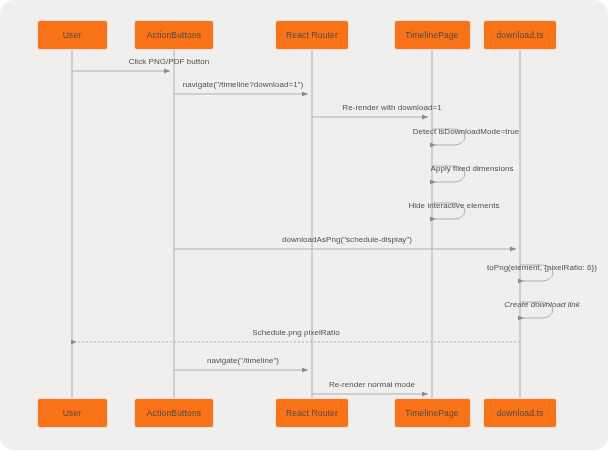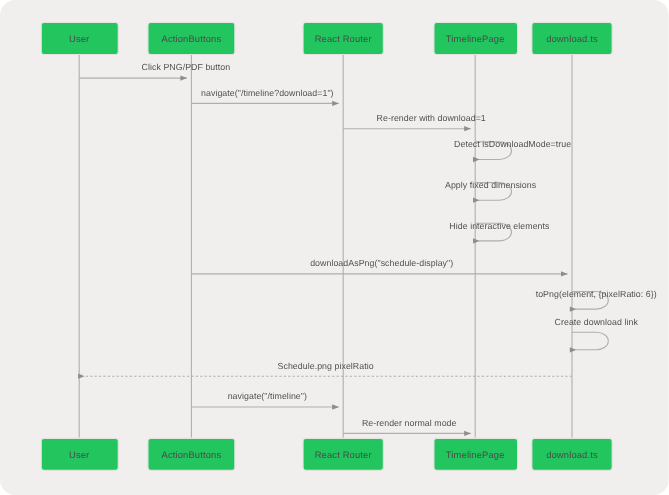--- a/index.html
+++ b/index.html
@@ -23,21 +23,21 @@
   }
   #svg-layer {
     position: absolute;
     left: 0;
     top: 0;
     width: 608px;
     height: 450px;
   }
   .actor-box {
     position: absolute;
-    background: #22c55e;
+    background: #f97316;
     border: 1px solid #e4e3e1;
     border-radius: 3px;
     box-sizing: border-box;
     display: flex;
     align-items: center;
     justify-content: center;
     height: 30px;
   }
   .actor-label {
     font-size: 8.5px;
@@ -121,22 +121,22 @@
       </div>
       <div class="actor-box" style="left: 483px; top: 398px; width: 74px;">
         <span class="actor-label">download.ts</span>
       </div>
     </div>
   <div id="labels">
       <div class="msg-label" style="left: 123px; top: 57px; margin-left: 46px;">Click PNG/PDF button</div>
       <div class="msg-label" style="left: 243px; top: 80px;">navigate("/timeline?download=1")</div>
       <div class="msg-label" style="left: 372px; top: 103px; margin-left: 20px;">Re-render with download=1</div>
       <div class="msg-label" style="left: 466px; top: 127px;">Detect isDownloadMode=true</div>
-      <div class="msg-label" style="left: 446px; top: 164px;">Apply fixed dimensions</div>
+      <div class="msg-label" style="left: 472px; top: 164px;">Apply fixed dimensions</div>
       <div class="msg-label" style="left: 454px; top: 201px;">Hide interactive elements</div>
       <div class="msg-label" style="left: 347px; top: 235px;">downloadAsPng("schedule-display")</div>
       <div class="msg-label" style="left: 542px; top: 263px;">toPng(element, {pixelRatio: 6})</div>
-      <div class="msg-label" style="left: 542px; top: 288px;">Create download link</div>
+      <div class="msg-label" style="left: 542px; top: 300px; font-style: italic;">Create download link</div>
       <div class="msg-label" style="left: 296px; top: 328px;">Schedule.png pixelRatio</div>
       <div class="msg-label" style="left: 243px; top: 356px;">navigate("/timeline")</div>
       <div class="msg-label" style="left: 372px; top: 380px;">Re-render normal mode</div>
     </div>
 </div>
 
 </body></html>

